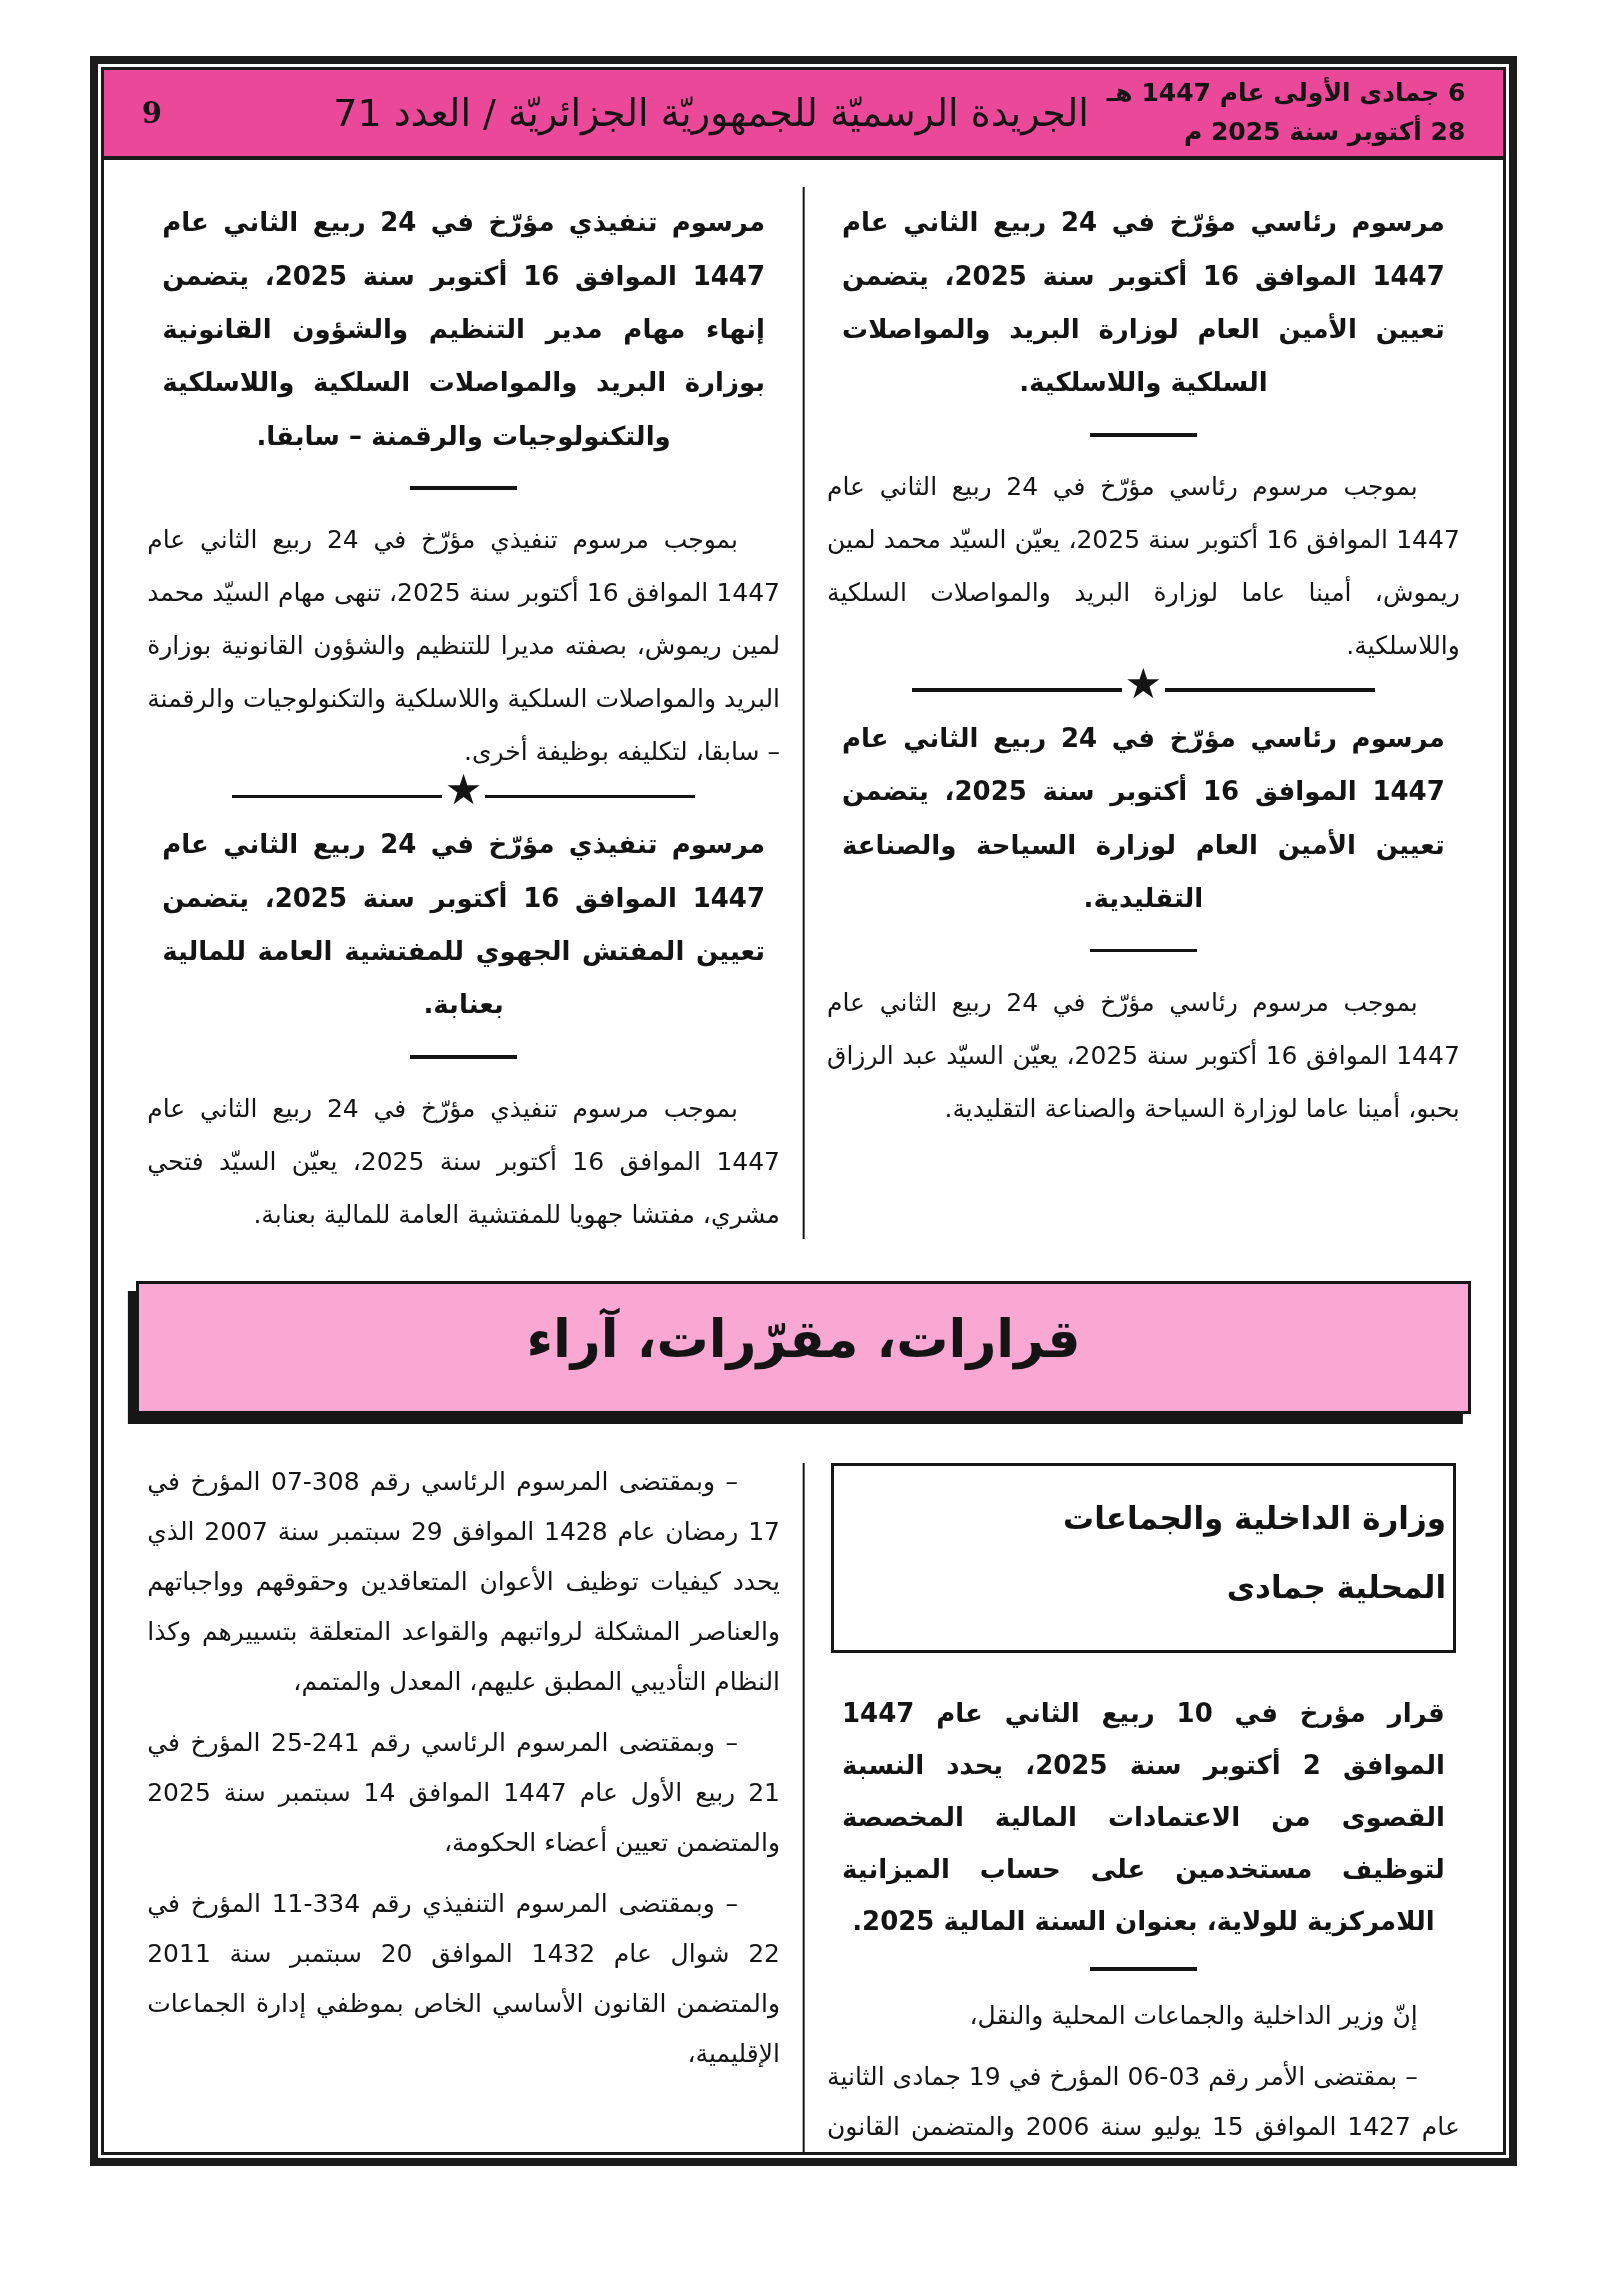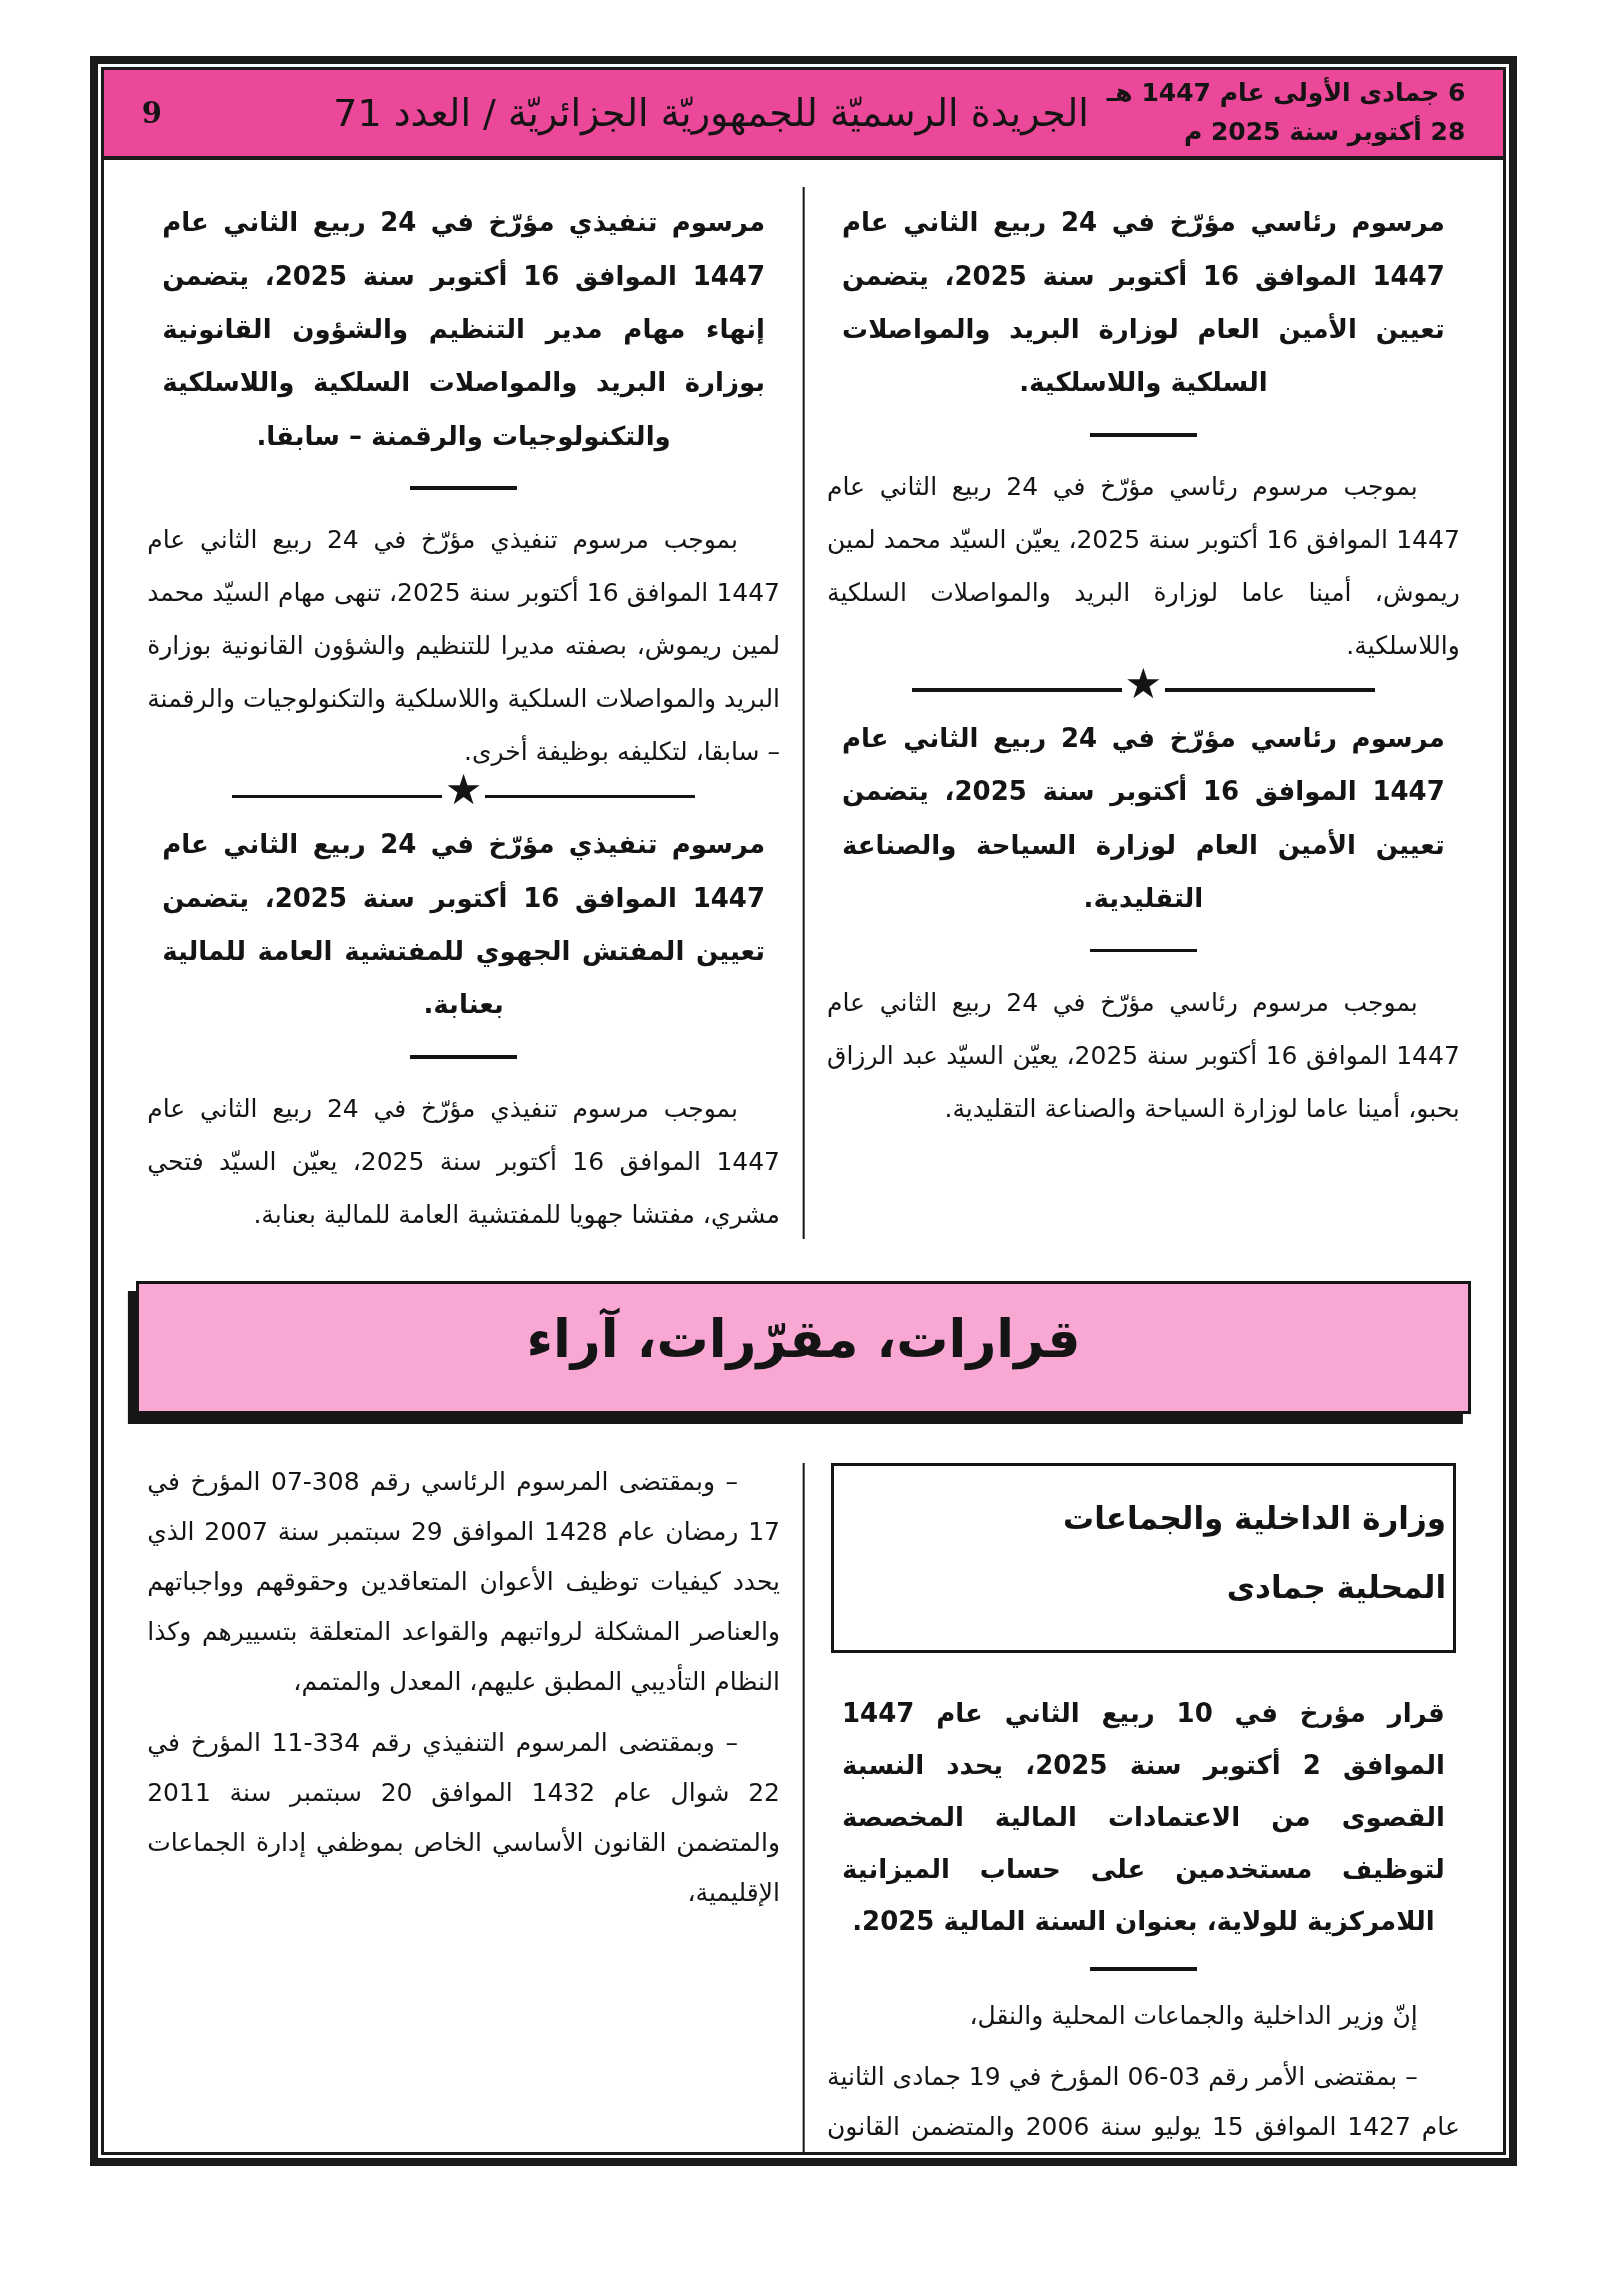--- a/index.html
+++ b/index.html
@@ -210,20 +210,21 @@
             </div>
             <p class="hp">قرار مؤرخ في 10 ربيع الثاني عام 1447 الموافق 2 أكتوبر سنة 2025، يحدد النسبة القصوى من الاعتمادات المالية المخصصة لتوظيف مستخدمين على حساب الميزانية اللامركزية للولاية، بعنوان السنة المالية 2025.</p>
             <div class="rule"></div>
             <p class="bp">إنّ وزير الداخلية والجماعات المحلية والنقل،</p>
             <p class="bp">– بمقتضى الأمر رقم 03-06 المؤرخ في 19 جمادى الثانية عام 1427 الموافق 15 يوليو سنة 2006 والمتضمن القانون الأساسي العام للوظيفة العمومية، المتمم،</p>
 
           </div>
 
           <div class="col">
             <p class="bp">– وبمقتضى المرسوم الرئاسي رقم 308-07 المؤرخ في 17 رمضان عام 1428 الموافق 29 سبتمبر سنة 2007 الذي يحدد كيفيات توظيف الأعوان المتعاقدين وحقوقهم وواجباتهم والعناصر المشكلة لرواتبهم والقواعد المتعلقة بتسييرهم وكذا النظام التأديبي المطبق عليهم، المعدل والمتمم،</p>
+            <p class="bp">– وبمقتضى المرسوم الرئاسي رقم 241-25 المؤرخ في 21 ربيع الأول عام 1447 الموافق 14 سبتمبر سنة 2025 والمتضمن تعيين أعضاء الحكومة،</p>
             <p class="bp">– وبمقتضى المرسوم التنفيذي رقم 334-11 المؤرخ في 22 شوال عام 1432 الموافق 20 سبتمبر سنة 2011 والمتضمن القانون الأساسي الخاص بموظفي إدارة الجماعات الإقليمية،</p>
 
           </div>
         </div>
 
       </div>
     </div>
   </div>
 </div>
 

